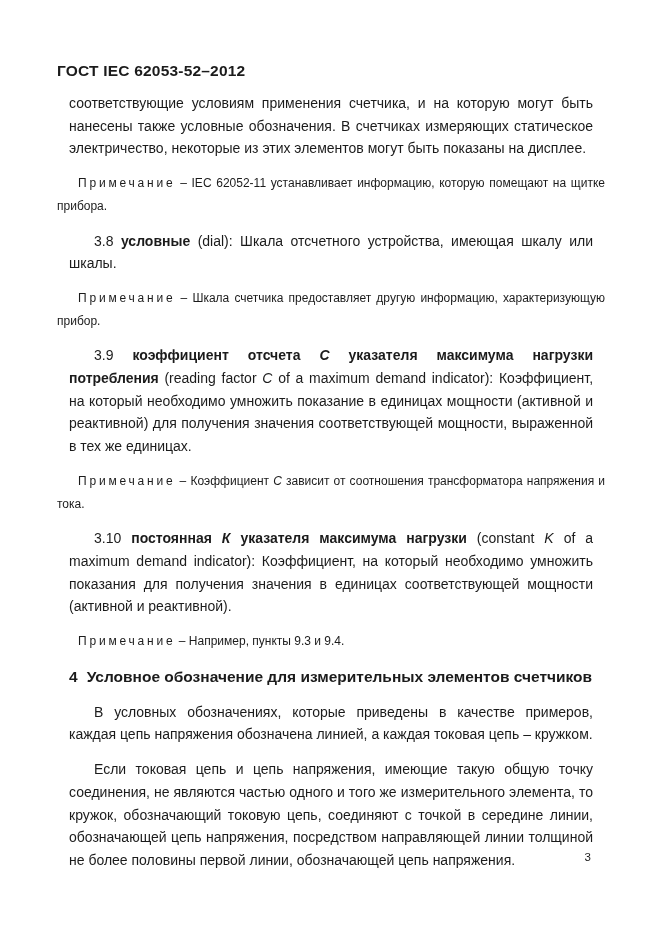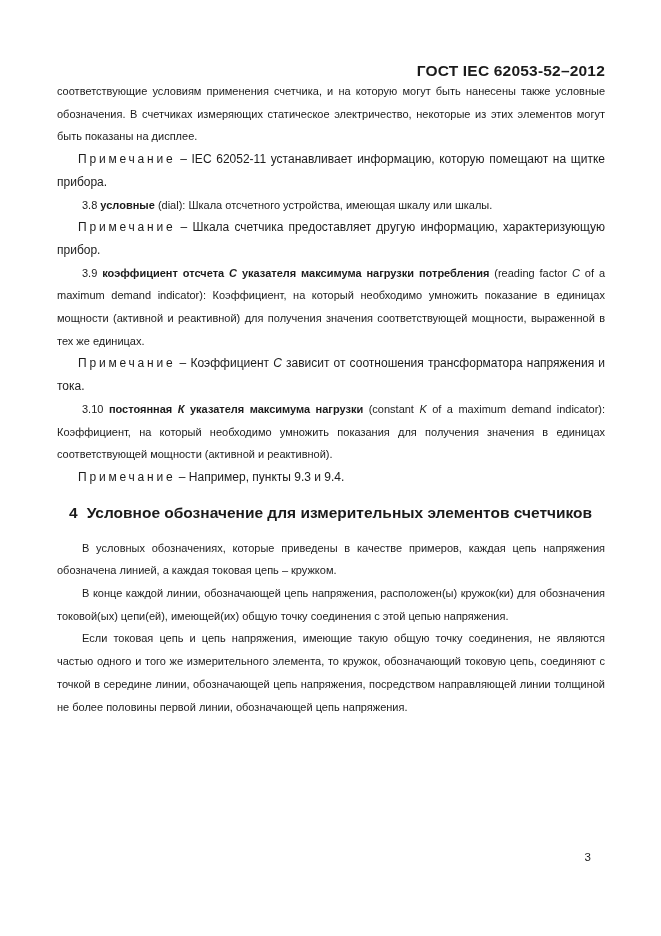--- a/index.html
+++ b/index.html
@@ -13,30 +13,29 @@
     overflow: hidden;
   }
   .content {
     position: absolute;
     left: 57px;
     top: 0;
     width: 548px;
   }
   .doc-header {
     margin-top: 62px;
-    text-align: right;
     font-weight: bold;
     font-size: 15.5px;
     line-height: 18px;
     letter-spacing: 0.2px;
     white-space: nowrap;
   }
   p.body {
-    margin: 0;
-    font-size: 11px;
+    margin: 12px;
+    font-size: 14px;
     line-height: 22.7px;
     text-align: justify;
   }
   p.body.indent { text-indent: 25px; }
   p.note {
     margin: 0;
     font-size: 12px;
     line-height: 22.7px;
     text-align: justify;
     text-indent: 21px;
@@ -91,20 +90,19 @@
     <p class="note m-note3"><span class="note-label">Примечание</span> <span>– Коэффициент</span> <span class="var-i">С</span> <span>зависит от соотношения трансформатора напряжения и тока.</span></p>
 
     <p class="body indent m-d310"><span>3.10</span> <span class="term">постоянная</span> <span class="var-bi">К</span> <span class="term">указателя максимума нагрузки</span> <span>(constant</span> <span class="var-i">K</span> <span>of a maximum demand indicator):</span> <span>Коэффициент, на который необходимо умножить показания для получения значения в единицах соответствующей мощности (активной и реактивной).</span></p>
 
     <p class="note m-note4"><span class="note-label">Примечание</span> <span>– Например, пункты 9.3 и 9.4.</span></p>
 
     <h2 class="section-heading m-h4"><span class="sec-num">4</span><span>Условное обозначение для измерительных элементов счетчиков</span></h2>
 
     <p class="body indent m-p2">В условных обозначениях, которые приведены в качестве примеров, каждая цепь напряжения обозначена линией, а каждая токовая цепь – кружком.</p>
 
-    <p class="body indent">В конце каждой линии, обозначающей цепь напряжения, расположен(ы) кружок(ки) для обозначения токовой(ых) цепи(ей), имеющей(их) общую точку соединения с этой цепью напряжения.</p>
 
     <p class="body indent">Если токовая цепь и цепь напряжения, имеющие такую общую точку соединения, не являются частью одного и того же измерительного элемента, то кружок, обозначающий токовую цепь, соединяют с точкой в середине линии, обозначающей цепь напряжения, посредством направляющей линии толщиной не более половины первой линии, обозначающей цепь напряжения.</p>
 
   </div>
 
   <div class="page-num">3</div>
 </div>
 
 </body></html>

